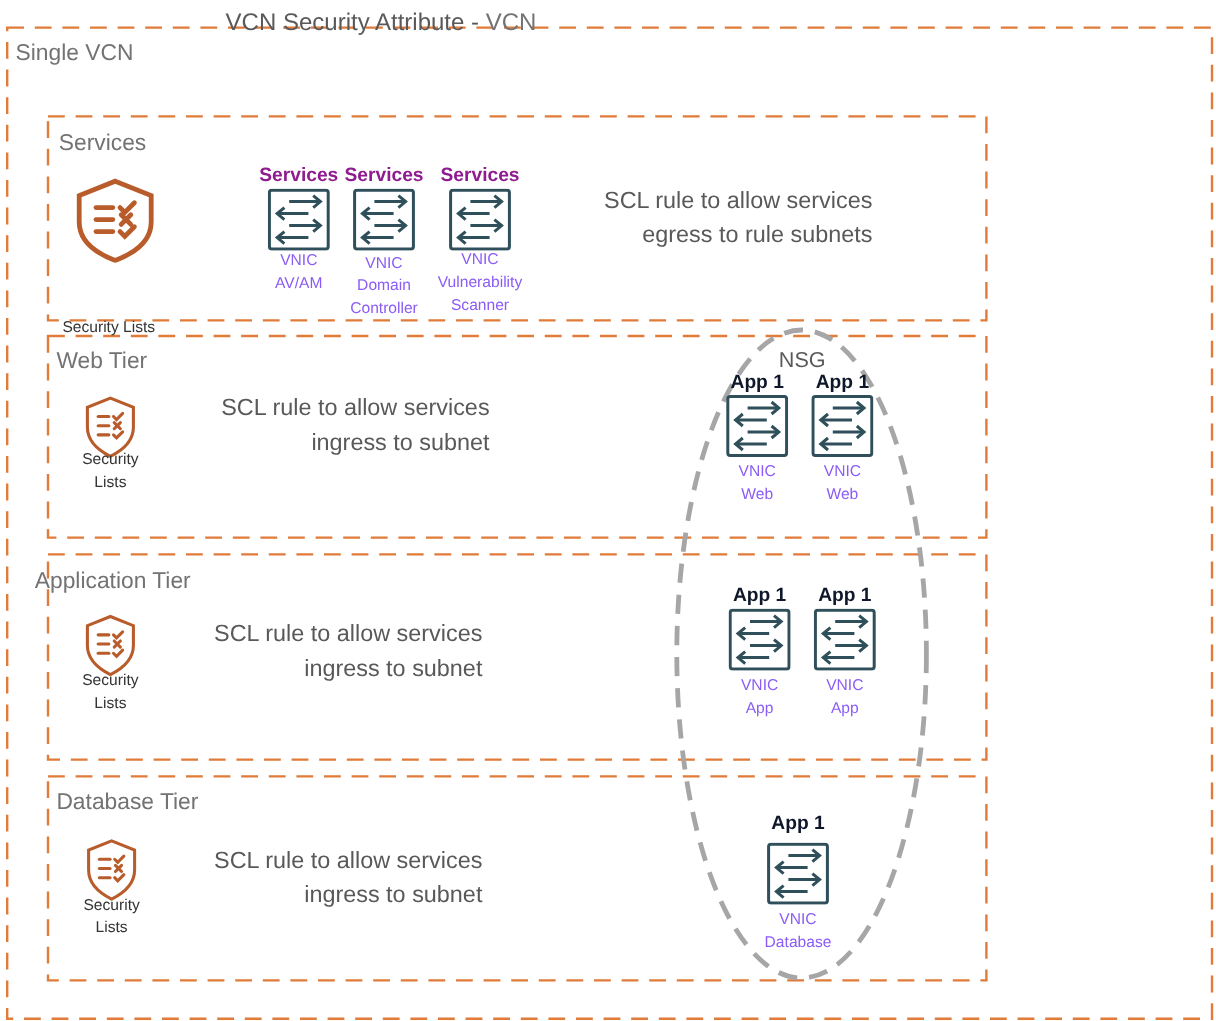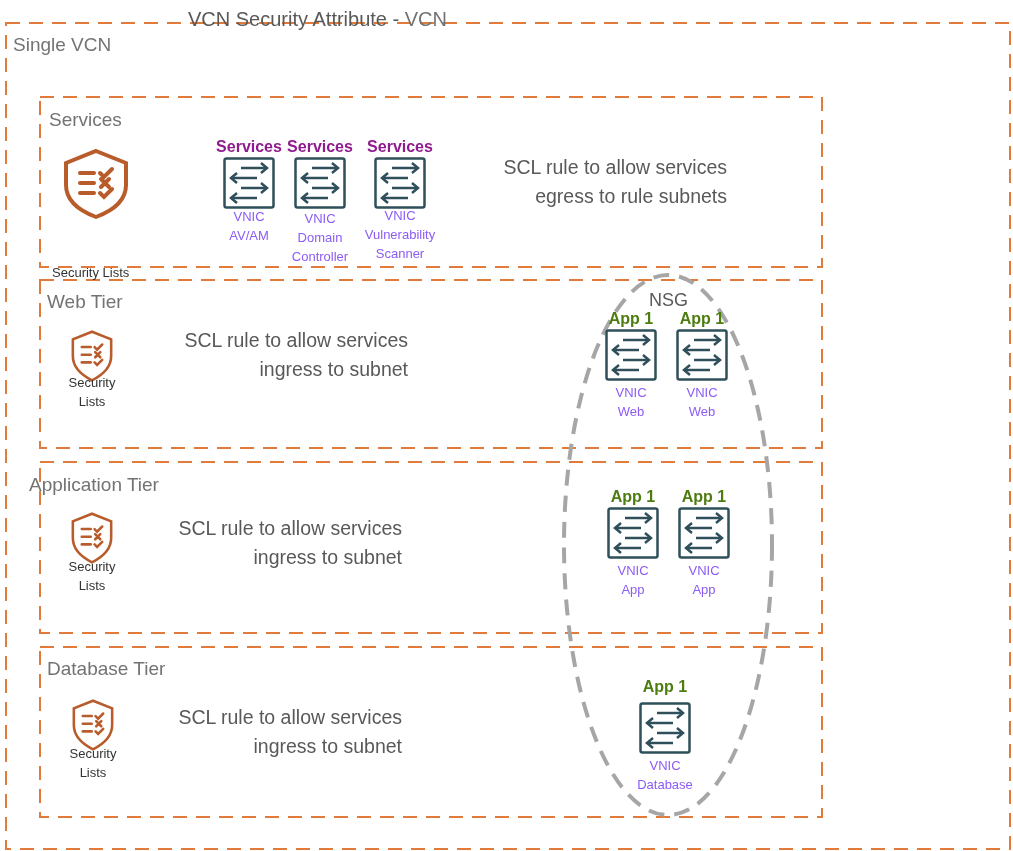--- a/index.html
+++ b/index.html
@@ -8,21 +8,21 @@
   .dash-svg { position:absolute; left:0; top:0; width:1013px; height:851px; pointer-events:none; }
   .title { position:absolute; left:188px; top:8px; font-size:20px; color:#595959; white-space:nowrap; background:transparent; }
   .title .accent { color:#737373; font-weight:normal; }
   .box-label { position:absolute; font-size:19px; color:#737373; white-space:nowrap;text-align:center; }
   .rule { position:absolute; font-size:19.5px; color:#595959; text-align:right; line-height:29px; white-space:nowrap; }
   .sl-label { position:absolute; font-size:13px; color:#333; text-align:center; line-height:19px; white-space:nowrap; }
   .vnic { position:absolute; width:52px; height:52px; }
   .vnic-label { position:absolute; font-size:13px; color:#8b5cf6; text-align:center; line-height:19px; white-space:nowrap; transform:translateX(-50%); }
   .tag { position:absolute; font-size:16px; font-weight:bold; white-space:nowrap; transform:translateX(-50%); }
   .tag.purple { color:#8e1c8e; }
-  .tag.blue { color:#4d7c0f; }
+  .tag.blue { color:#0f172a; }
   .nsg { position:absolute; font-size:18px; color:#595959; }
 </style>
 </head>
 <body>
 
 <svg class="dash-svg" viewBox="0 0 1013 851">
   <rect x="6" y="23" width="1004" height="826" fill="none" stroke="#e07b39" stroke-width="2" stroke-dasharray="14 9"></rect>
   <rect x="40" y="97" width="782" height="170" fill="none" stroke="#e07b39" stroke-width="2" stroke-dasharray="14 9"></rect>
   <rect x="40" y="280" width="782" height="168" fill="none" stroke="#e07b39" stroke-width="2" stroke-dasharray="14 9"></rect>
   <rect x="40" y="462" width="782" height="171" fill="none" stroke="#e07b39" stroke-width="2" stroke-dasharray="14 9"></rect>

